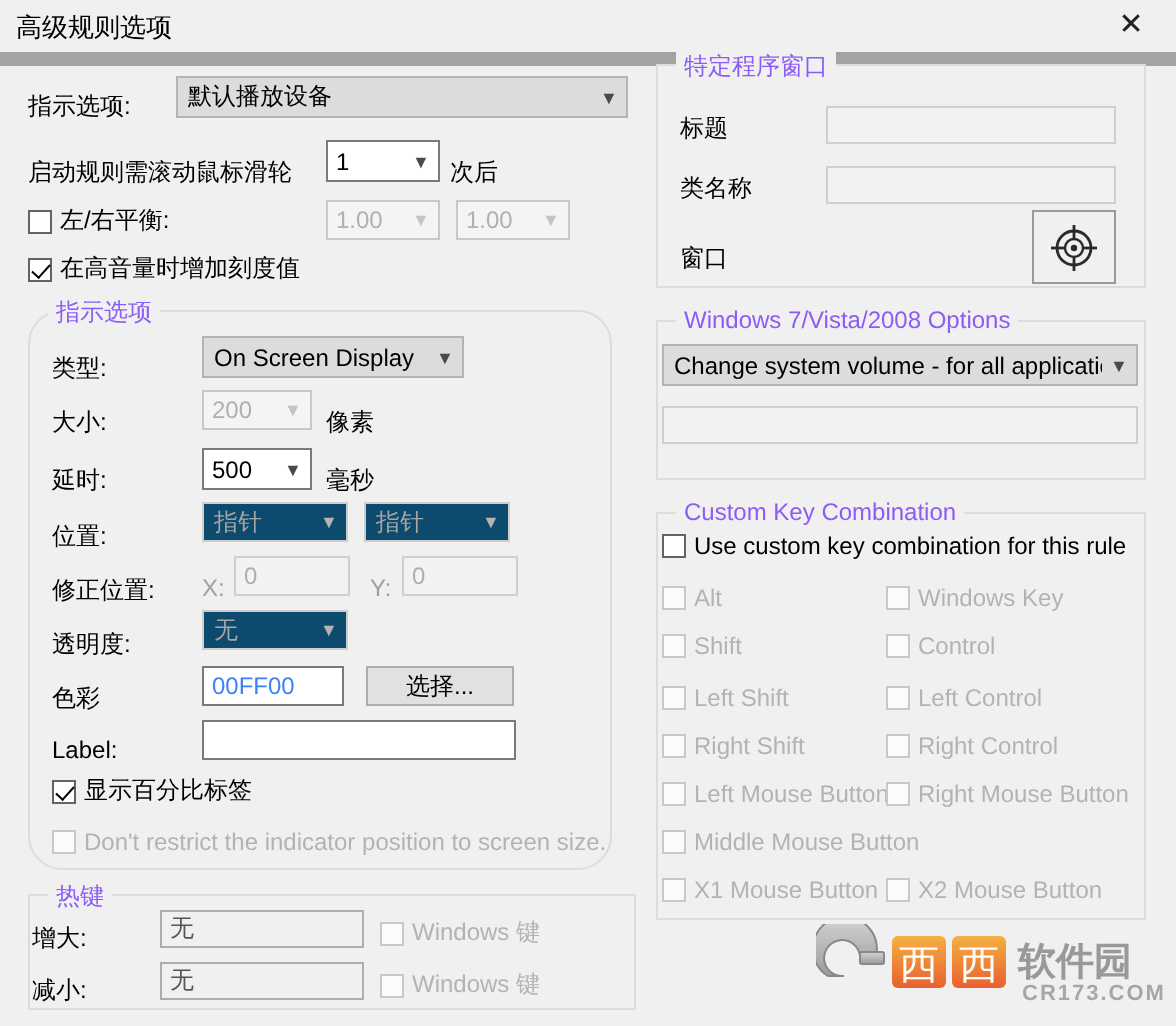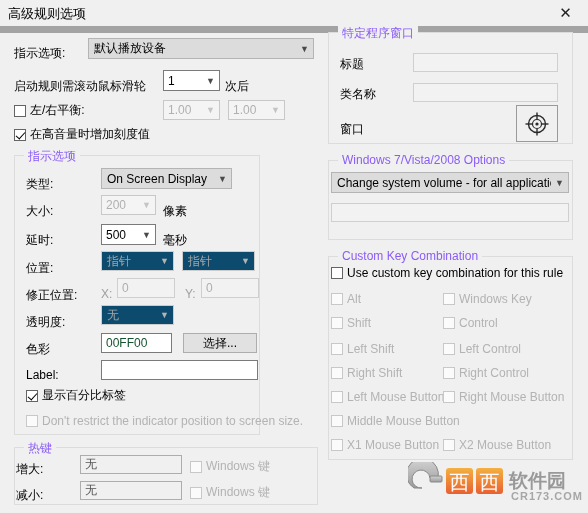--- a/index.html
+++ b/index.html
@@ -60,21 +60,21 @@
     width:17px;display:flex;align-items:center;justify-content:center;
     font-size:9px;color:#4a4a4a;
   }
   .ecombo.dis{background:#f4f4f4;border-color:#c8c8c8;color:#b0b0b0;align-items:center;}
   .ecombo.dis .arw{color:#c4c4c4;}
 
   
   .tin{
     position:absolute;box-sizing:border-box;
     background:#fff;border:1px solid #7a7a7a;
-    font-size:12px;color:#14532d;
+    font-size:12px;color:#3b82f6;
     display:flex;align-items:center;
     padding-left:4px;white-space:nowrap;overflow:hidden;
   }
   .tin.dis{background:#f2f2f2;border-color:#cfcfcf;color:#aeaeae;}
   .tin.ro{background:#f0f0f0;border-color:#adadad;color:#555;}
 
   
   .btn{
     position:absolute;box-sizing:border-box;
     background:#e1e1e1;border:1px solid #adadad;
@@ -153,21 +153,21 @@
 <div class="ecombo dis" style="left:228px;top:100px;width:57px;height:20px;">
   <div class="txt">1.00</div>
   <div class="arw">▼</div>
 </div>
 
 <div class="cb" style="left:14px;top:126px;">
   <span class="box ck"></span>
   <span class="cbt">在高音量时增加刻度值</span>
 </div>
 
-<div class="grp" style="left:14px;top:155px;width:246px;height:280px;">
+<div class="grp" style="left:14px;top:155px;width:292px;height:280px;border-radius:17px;">
   <div class="cap">指示选项</div>
 </div>
 
 <div class="lbl" style="left:26px;top:176px;">类型:</div>
 <div class="combo" style="left:101px;top:168px;width:131px;height:21px;">
   <div class="txt">On Screen Display</div>
   <div class="arw">▼</div>
 </div>
 
 <div class="lbl" style="left:26px;top:203px;">大小:</div>

